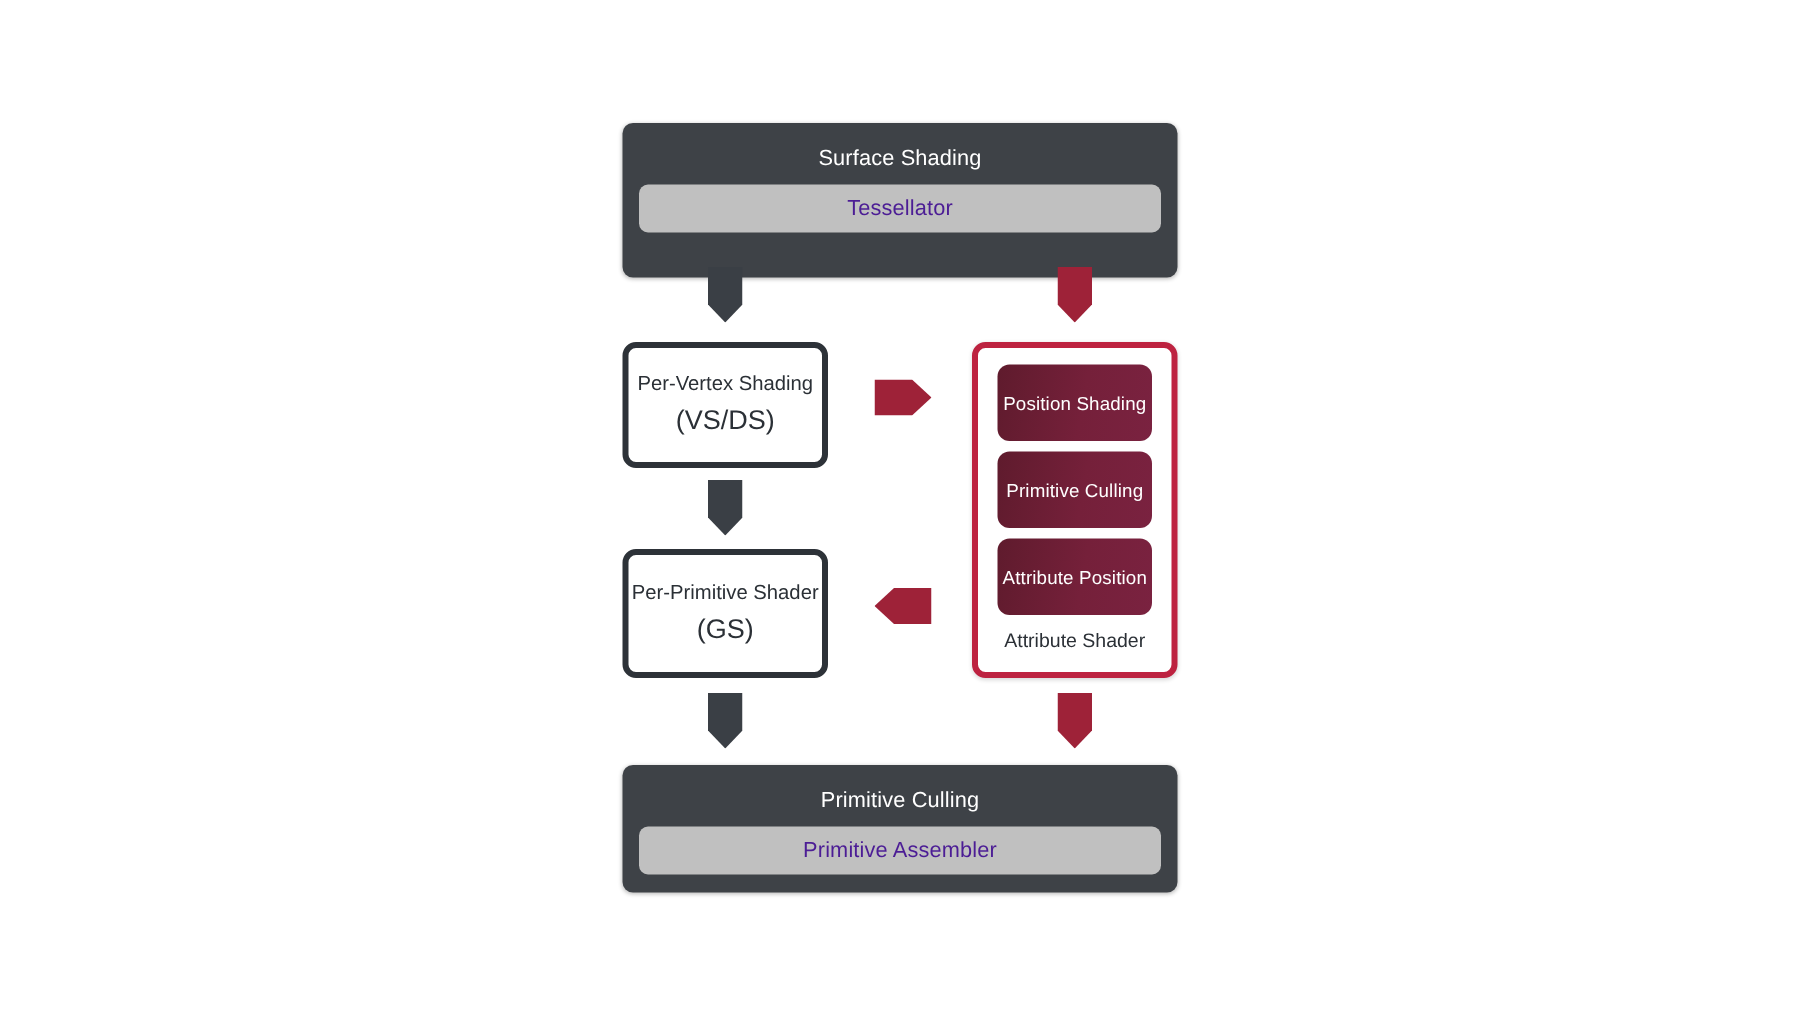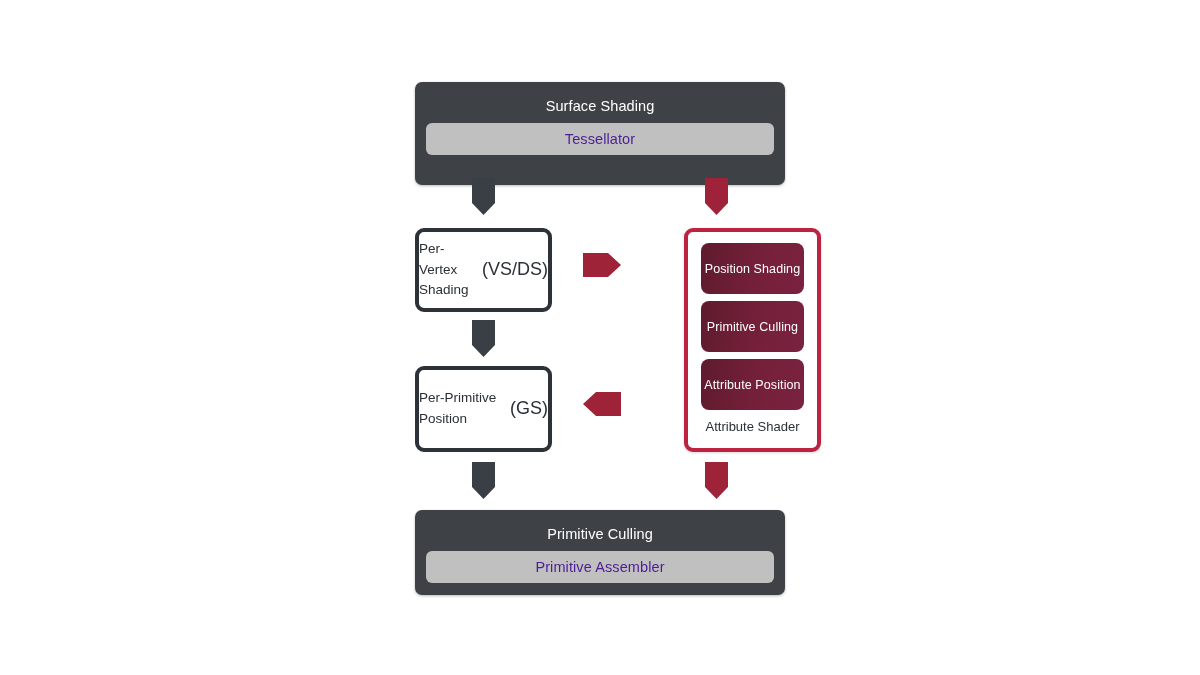--- a/index.html
+++ b/index.html
@@ -53,20 +53,21 @@
   }
 
   
   .white-box {
     position: absolute;
     background: #ffffff;
     border: 4px solid #2d3238;
     border-radius: 9px;
     box-sizing: border-box;
     display: flex;
+    flex-direction: column;
     align-items: center;
     justify-content: center;
     color: #2b3036;
     font-size: 13.5px;
     line-height: 1.55;
   }
   .white-box .line2 { font-size: 18px; }
 
   
   .shader-group {
@@ -140,31 +141,31 @@
     </svg>
   </div>
 
   <div class="arrow" style="left:472px; top:320px;">
     <svg width="23" height="37" viewBox="0 0 23 37" aria-hidden="true">
       <path d="M0 0 H23 V25 L11.5 37 L0 25 Z" fill="#3a3f45"></path>
     </svg>
   </div>
 
   <div class="white-box" style="left:415px; top:366px; width:137px; height:86px;">
-    <div>Per-Primitive Position</div>
+    <div>Per-Primitive Shader</div>
     <div class="line2">(GS)</div>
   </div>
 
   <div class="arrow" style="left:583px; top:392px;">
     <svg width="38" height="24" viewBox="0 0 38 24" aria-hidden="true">
       <path d="M38 0 H13 L0 12 L13 24 H38 Z" fill="#9e2238"></path>
     </svg>
   </div>
 
-  <div class="shader-group" style="left:648px; top:228px; width:137px; height:224px;margin-left:36px;">
+  <div class="shader-group" style="left:648px; top:228px; width:137px; height:224px;">
     <div class="shader-item" style="top:11px;">Position Shading</div>
     <div class="shader-item" style="top:69px;">Primitive Culling</div>
     <div class="shader-item" style="top:127px;">Attribute Position</div>
     <div class="shader-caption">Attribute Shader</div>
   </div>
 
   <div class="arrow" style="left:472px; top:462px;">
     <svg width="23" height="37" viewBox="0 0 23 37" aria-hidden="true">
       <path d="M0 0 H23 V25 L11.5 37 L0 25 Z" fill="#3a3f45"></path>
     </svg>

